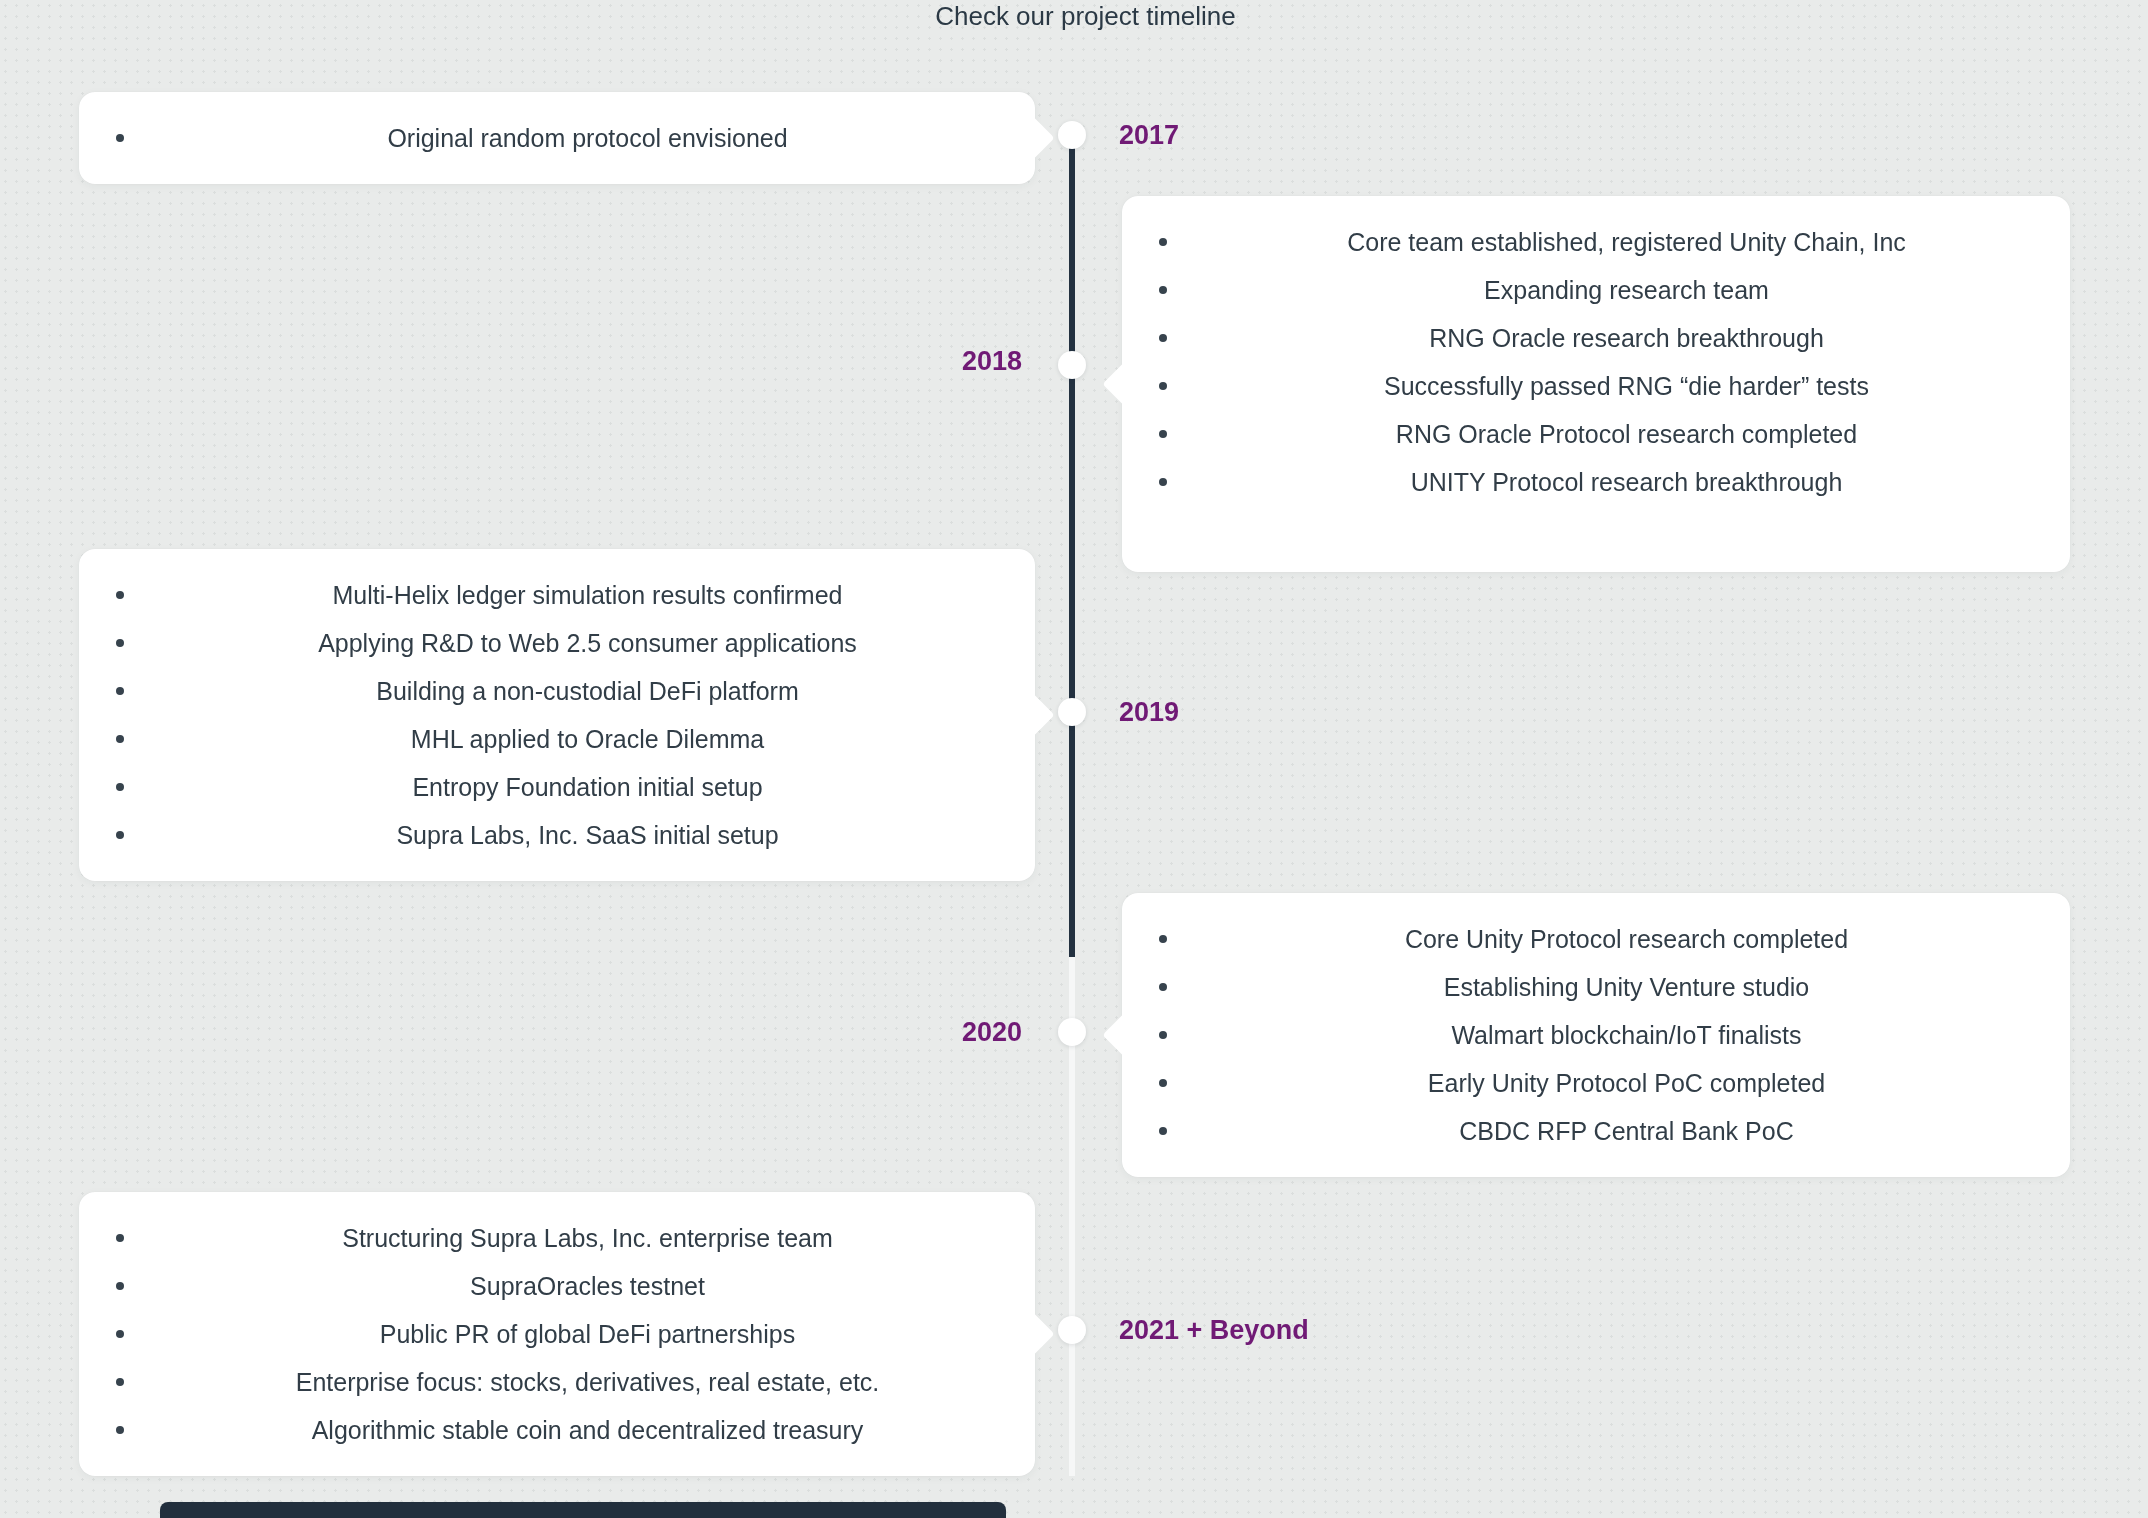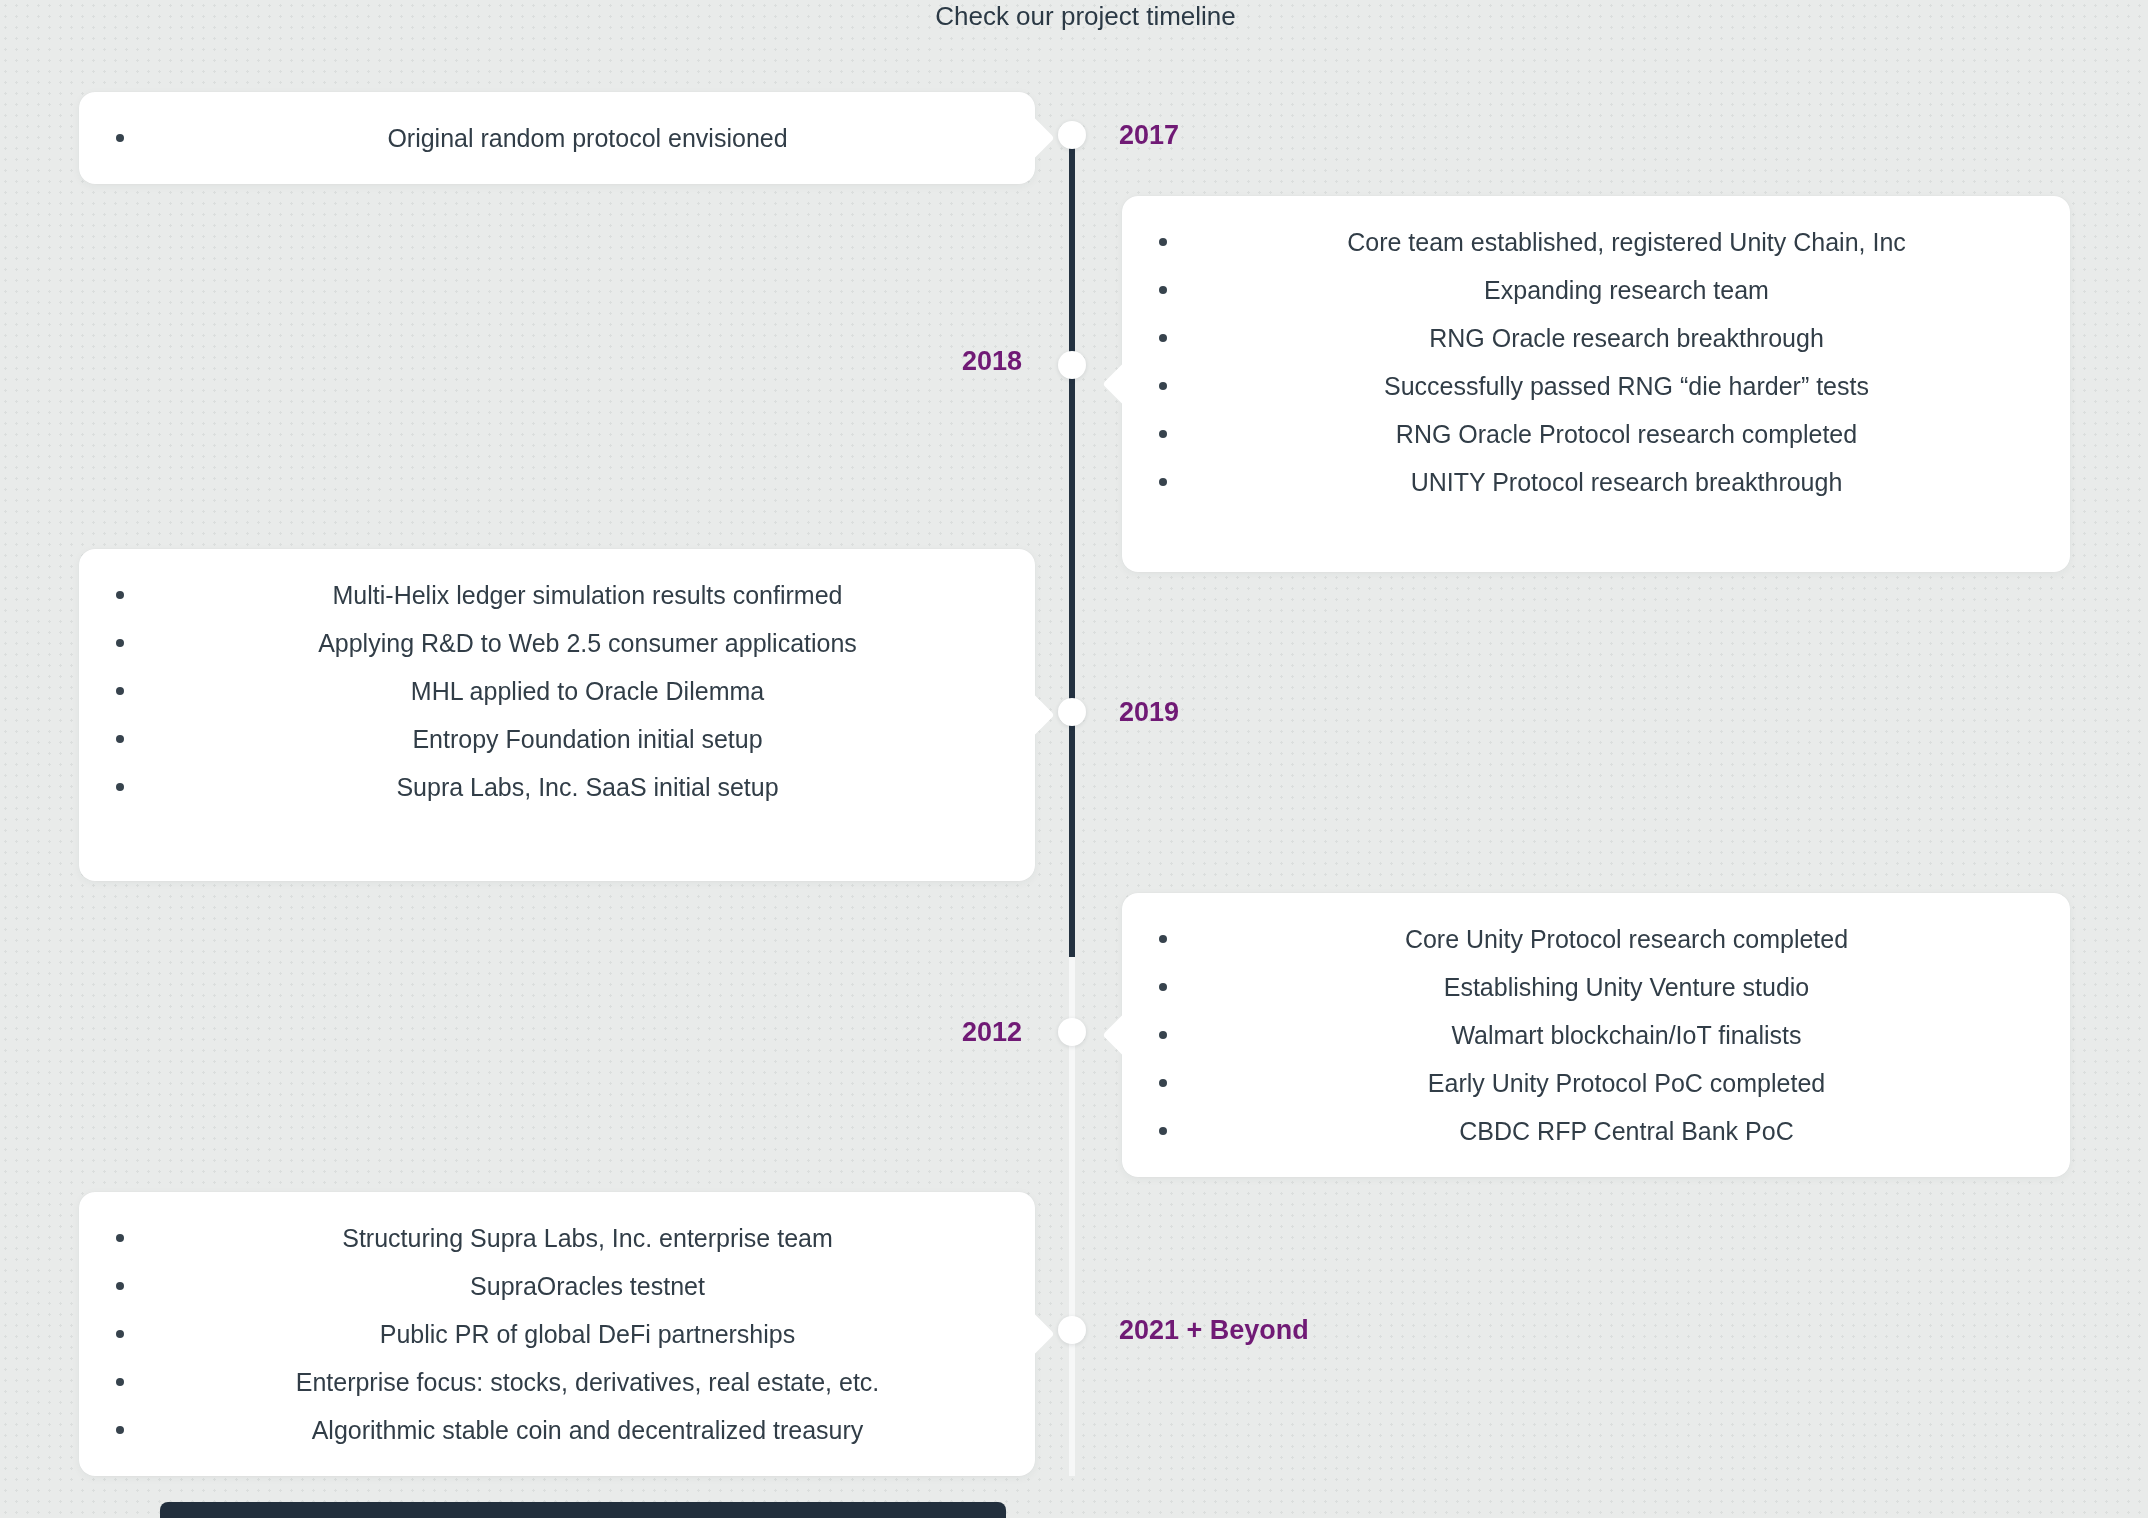--- a/index.html
+++ b/index.html
@@ -98,21 +98,21 @@
 
   <div class="node n-2017"></div>
   <div class="node n-2018"></div>
   <div class="node n-2019"></div>
   <div class="node n-2020"></div>
   <div class="node n-2021"></div>
 
   <div class="year year-right y-2017">2017</div>
   <div class="year year-left  y-2018">2018</div>
   <div class="year year-right y-2019">2019</div>
-  <div class="year year-left  y-2020">2012</div>
+  <div class="year year-left  y-2020">2020</div>
   <div class="year year-right y-2021">2021 + Beyond</div>
 
   <div class="card card-left c-2017">
     <div class="tail"></div>
     <ul>
       <li>Original random protocol envisioned</li>
     </ul>
   </div>
 
   <div class="card card-right c-2018">
@@ -125,20 +125,21 @@
       <li>RNG Oracle Protocol research completed</li>
       <li>UNITY Protocol research breakthrough</li>
     </ul>
   </div>
 
   <div class="card card-left c-2019">
     <div class="tail"></div>
     <ul>
       <li>Multi-Helix ledger simulation results confirmed</li>
       <li>Applying R&amp;D to Web 2.5 consumer applications</li>
+      <li>Building a non-custodial DeFi platform</li>
       <li>MHL applied to Oracle Dilemma</li>
       <li>Entropy Foundation initial setup</li>
       <li>Supra Labs, Inc. SaaS initial setup</li>
     </ul>
   </div>
 
   <div class="card card-right c-2020">
     <div class="tail"></div>
     <ul>
       <li>Core Unity Protocol research completed</li>

